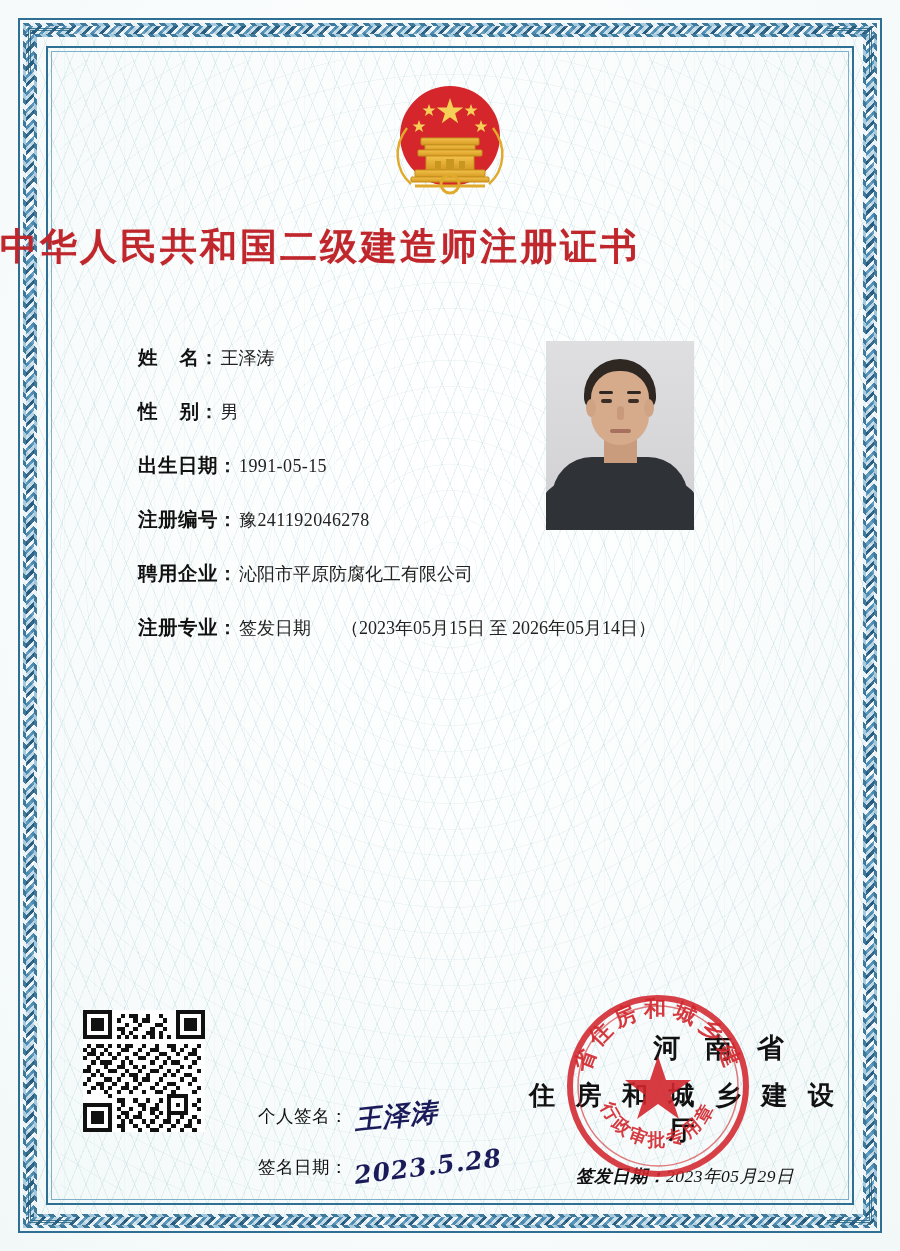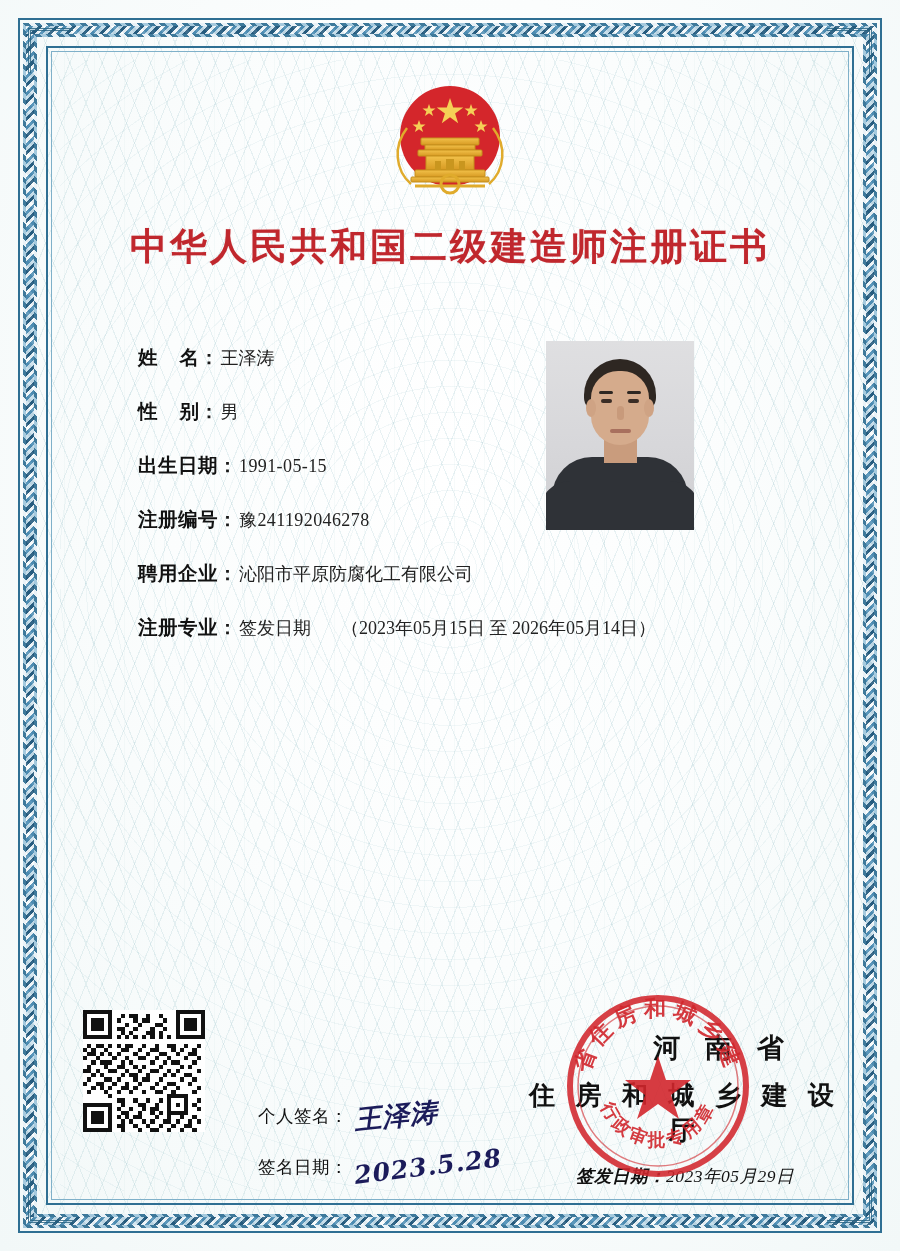--- a/index.html
+++ b/index.html
@@ -80,21 +80,21 @@
 
   
   .emblem{
     position:absolute;left:50%;top:78px;transform:translateX(-50%);
     width:130px;height:128px;
   }
 
   
   .title{
     position:absolute;left:0;right:0;top:222px;
-    text-align:center;
+    text-align:left;
     font-size:37px;
     letter-spacing:3px;
     color:#c0272d;
     font-weight:700;
     font-family:"Liberation Serif","DejaVu Serif",serif;
     text-shadow:0 0 1px rgba(192,39,45,.35);
   }
 
   
   .fields{

